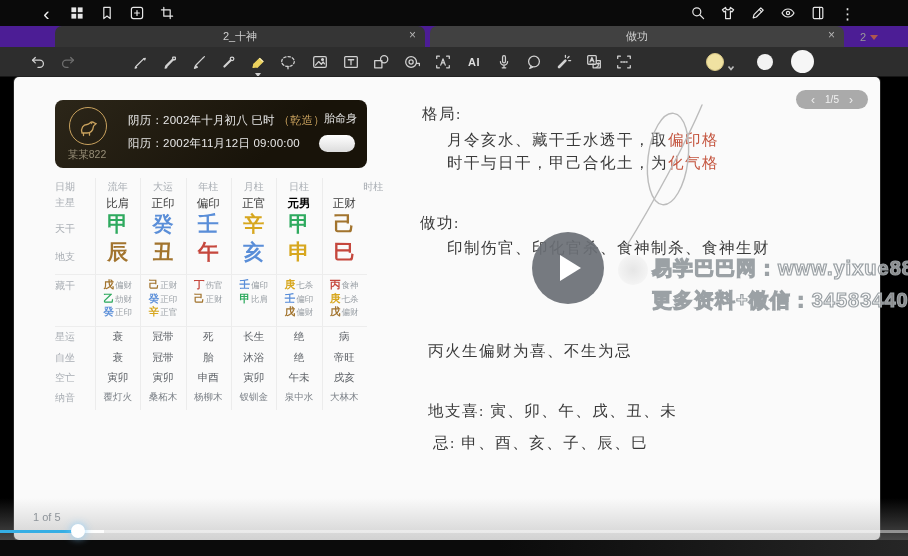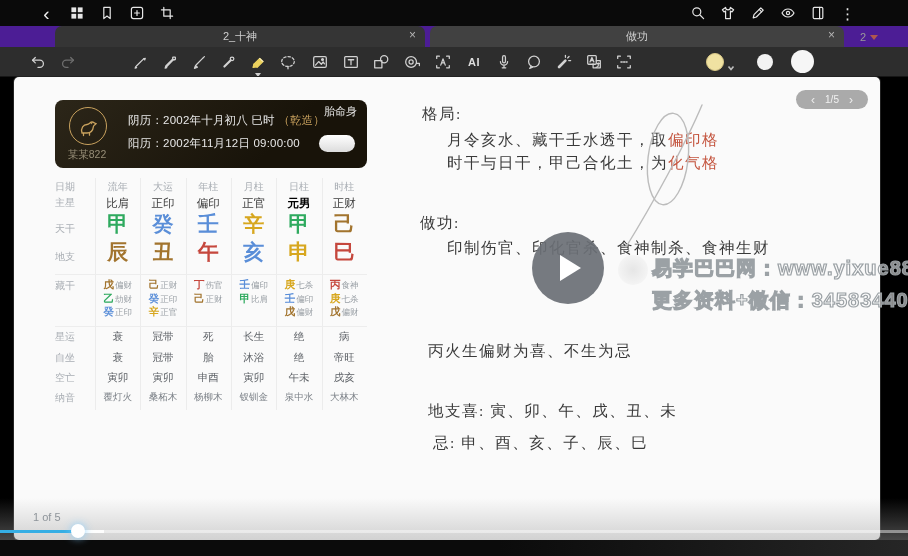--- a/index.html
+++ b/index.html
@@ -48,21 +48,21 @@
   
   .bz-card{position:absolute;left:41px;top:23px;width:312px;height:68px;border-radius:8px;
     background:linear-gradient(135deg,#2c2619 0%,#181309 70%);color:#e8e8e8;}
   .bz-avatar{position:absolute;left:14px;top:7px;width:36px;height:36px;border-radius:50%;border:1.5px solid #c9a25e;
     display:flex;align-items:center;justify-content:center;}
   .bz-avatar svg{width:26px;height:26px;stroke:#c9a25e;fill:none;stroke-width:1.3;stroke-linecap:round;}
   .bz-name{position:absolute;left:2px;top:48px;width:60px;text-align:center;font-size:10.5px;color:#968d76;}
   .bz-line{position:absolute;left:73px;font-size:11.5px;white-space:nowrap;letter-spacing:.2px;}
   .bz-line1{top:13px;} .bz-line2{top:36px;}
   .bz-gold{color:#c9a25e;}
-  .bz-tms{position:absolute;right:10px;top:4px;font-size:11px;color:#ececec;}
+  .bz-tms{position:absolute;right:10px;top:11px;font-size:11px;color:#ececec;}
   .bz-toggle{position:absolute;right:12px;top:35px;width:36px;height:17px;border-radius:9px;
     background:linear-gradient(#ffffff,#dcdcdc);cursor:pointer;}
   
   .bz-table{position:absolute;left:41px;top:101px;width:312px;height:240px;font-family:"Liberation Sans",sans-serif;}
   .tlabel{position:absolute;left:0;width:40px;font-size:10px;color:#a8adb3;}
   .tcell{position:absolute;text-align:center;}
   .r-head{font-size:10px;color:#a8adb3;}
   .r-zhux{font-size:11.5px;color:#3e3e3e;}
   .r-zhux.dm{color:#000;font-weight:bold;}
   .r-gan{font-size:21px;font-weight:bold;line-height:1;font-family:"Liberation Serif",serif;}
@@ -346,21 +346,21 @@
       <div class="bz-toggle"></div>
     </div>
 
     <div class="bz-table">
         <div class="tlabel" style="top: 2px;">日期</div>
         <div class="tcell r-head" style="left: 40px; top: 2px; width: 45.3333px;">流年</div>
         <div class="tcell r-head" style="left: 85.3333px; top: 2px; width: 45.3333px;">大运</div>
         <div class="tcell r-head" style="left: 130.667px; top: 2px; width: 45.3333px;">年柱</div>
         <div class="tcell r-head" style="left: 176px; top: 2px; width: 45.3333px;">月柱</div>
         <div class="tcell r-head" style="left: 221.333px; top: 2px; width: 45.3333px;">日柱</div>
-        <div class="tcell r-head" style="left: 266.667px; top: 2px; width: 45.3333px;">时柱</div>
+        <div class="tcell r-head" style="left: 266.667px; top: 2px; width: 45.3333px; padding-left: 29px;">时柱</div>
         <div class="tlabel" style="top: 18px;">主星</div>
         <div class="tcell r-zhux" style="left: 40px; top: 18px; width: 45.3333px;">比肩</div>
         <div class="tcell r-zhux" style="left: 85.3333px; top: 18px; width: 45.3333px;">正印</div>
         <div class="tcell r-zhux" style="left: 130.667px; top: 18px; width: 45.3333px;">偏印</div>
         <div class="tcell r-zhux" style="left: 176px; top: 18px; width: 45.3333px;">正官</div>
         <div class="tcell r-zhux dm" style="left: 221.333px; top: 18px; width: 45.3333px;">元男</div>
         <div class="tcell r-zhux" style="left: 266.667px; top: 18px; width: 45.3333px;">正财</div>
         <div class="tlabel" style="top: 44px;">天干</div>
         <div class="tcell r-gan" style="left: 40px; top: 36px; width: 45.3333px; color: rgb(47, 170, 95);">甲</div>
         <div class="tcell r-gan" style="left: 85.3333px; top: 36px; width: 45.3333px; color: rgb(90, 142, 216);">癸</div>

